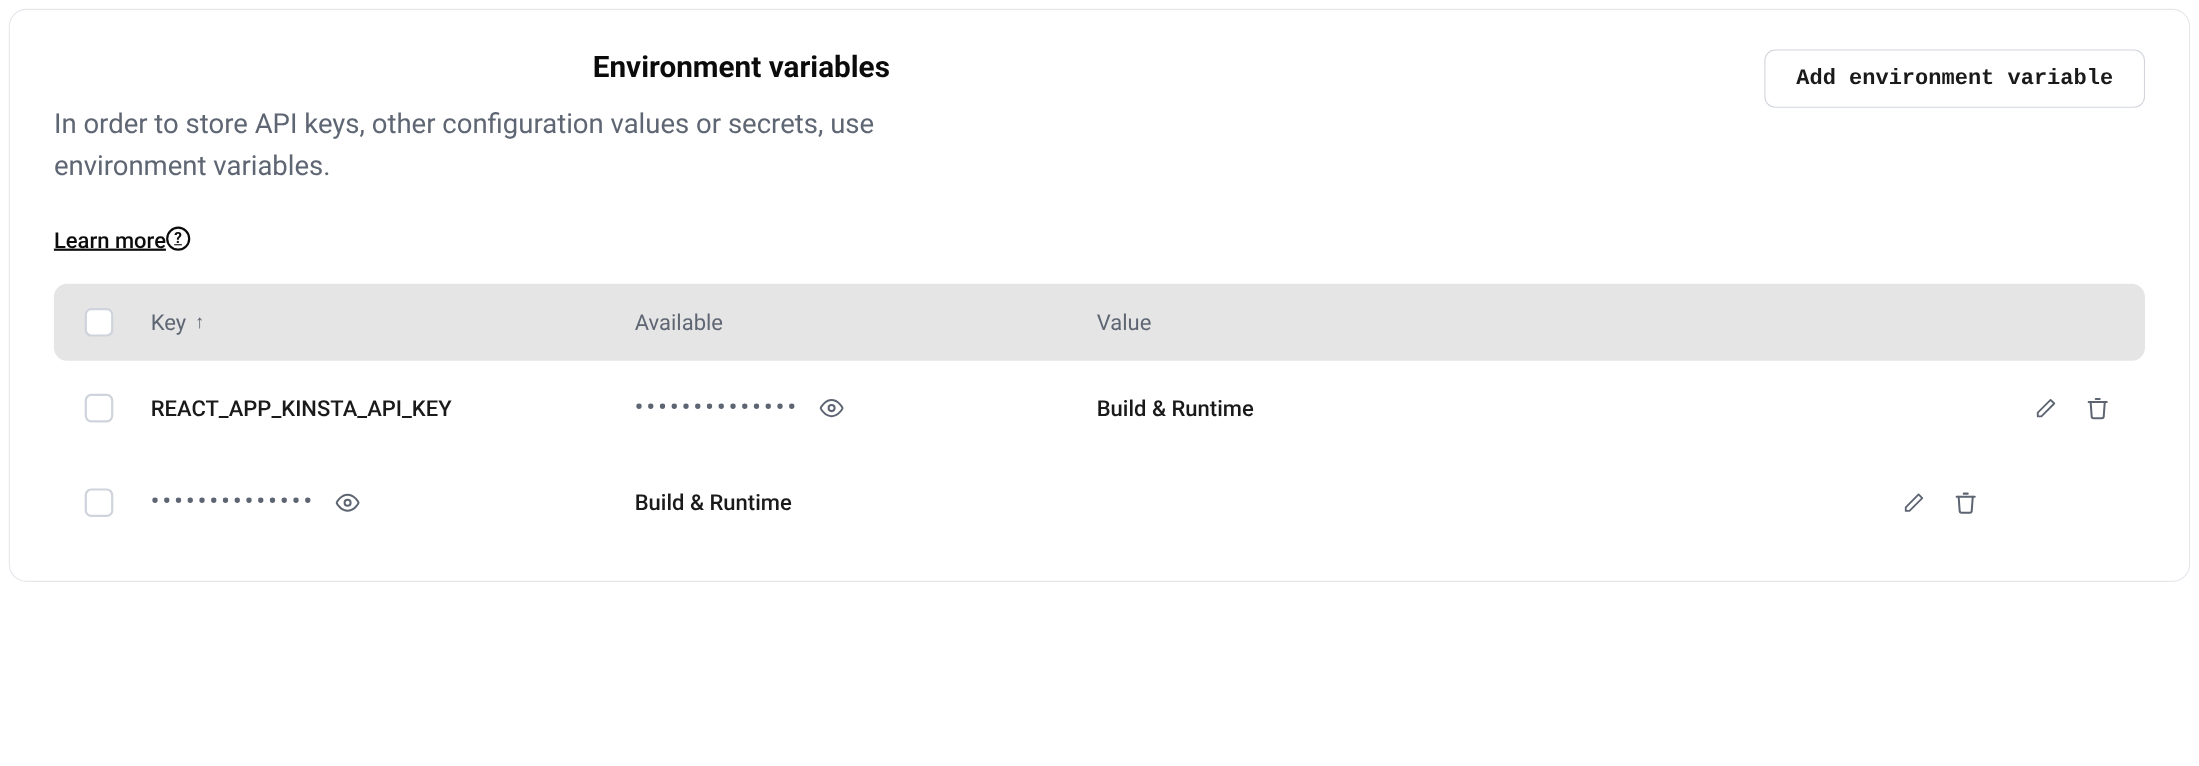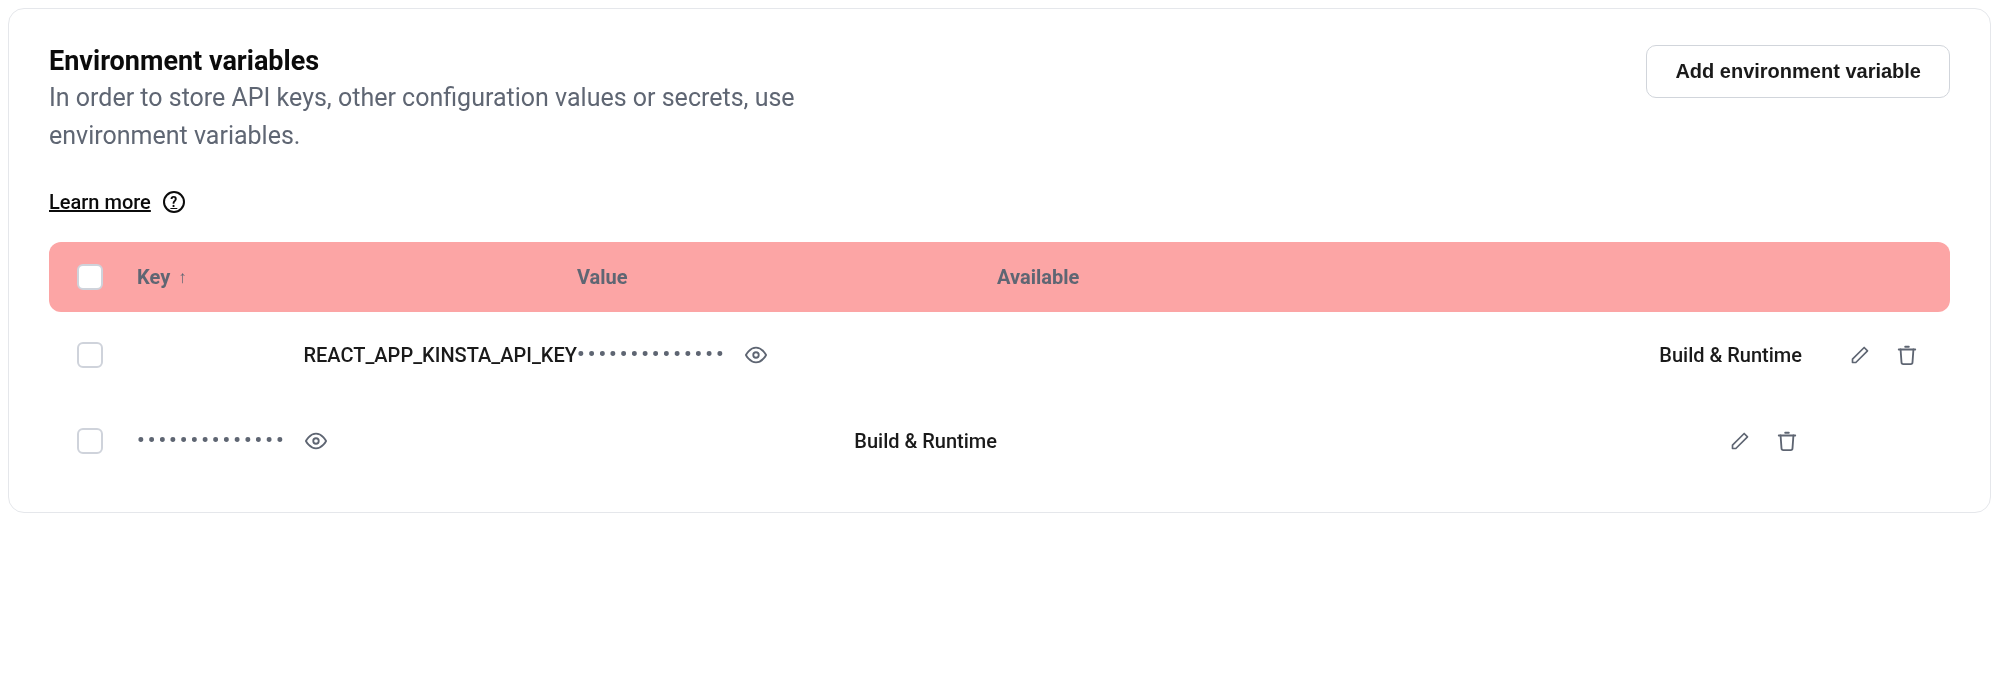--- a/index.html
+++ b/index.html
@@ -22,43 +22,45 @@
   }
   .header-row {
     display: flex;
     justify-content: space-between;
     align-items: flex-start;
   }
   .title {
     font-size: 27px;
     font-weight: 700;
     color: #0b0b0b;
-    margin-bottom: 2px;
+    margin-bottom: 18px;
+    text-align: right;
   }
   .subtitle {
     font-size: 25px;
     color: #5f6673;
     max-width: 760px;
     line-height: 1.5;
   }
   .add-btn {
     border: 1px solid #d1d5db;
     background: #fff;
     border-radius: 10px;
     padding: 14px 28px;
     font-size: 20px;
     font-weight: 600;
     color: #1a1a1a;
     cursor: pointer;
     white-space: nowrap;
+    font-family: Liberation Mono, monospace;
   }
   .learn-more {
     display: inline-flex;
-    align-items: center;
-    gap: 12px;
+    align-items: flex-start;
+    gap: 0;
     margin-top: 36px;
     font-size: 20px;
     font-weight: 500;
     color: #0b0b0b;
   }
   .learn-more .help {
     display: inline-flex;
     align-items: center;
     justify-content: center;
     width: 22px;
@@ -72,31 +74,30 @@
     margin-top: 28px;
   }
   .row {
     display: grid;
     grid-template-columns: 60px 440px 420px 1fr 120px;
     align-items: center;
     padding: 22px 28px;
     font-size: 20px;
   }
   .row.header {
-    background: #fca5a5;
+    background: #e5e5e5;
     border-radius: 12px;
     color: #5f6673;
-    font-weight: 700;
+    font-weight: 400;
   }
   .row.body {
     color: #1a1a1a;
     font-weight: 500;
     padding-top: 28px;
     padding-bottom: 28px;
-    text-align: right;
   }
   .checkbox {
     width: 26px;
     height: 26px;
     border: 2px solid #cfd3db;
     border-radius: 6px;
     background: #fff;
     cursor: pointer;
   }
   .key-head {
@@ -162,22 +163,22 @@
   <div class="table">
 
     <div class="row header">
       <div>
         <div class="checkbox"></div>
       </div>
       <div class="key-head">
         <span>Key</span>
         <span class="sort-arrow">↑</span>
       </div>
+      <div>Available</div>
       <div>Value</div>
-      <div>Available</div>
       <div></div>
     </div>
 
     <div class="row body">
       <div>
         <div class="checkbox"></div>
       </div>
       <div>REACT_APP_KINSTA_API_KEY</div>
       <div class="value-cell">
         <span class="masked">••••••••••••••</span>

